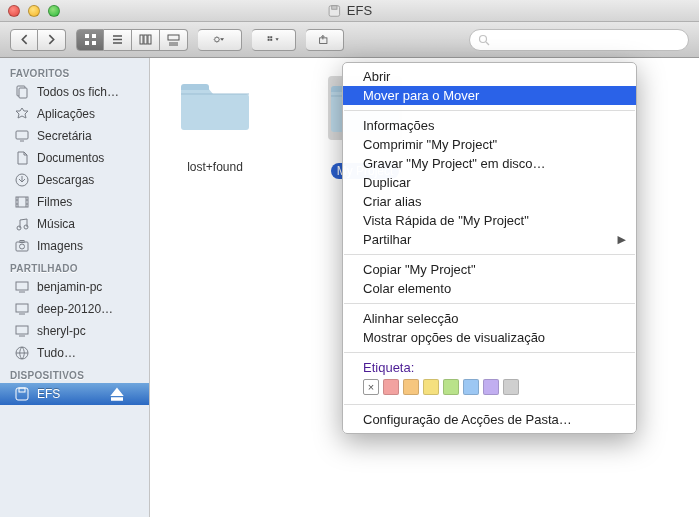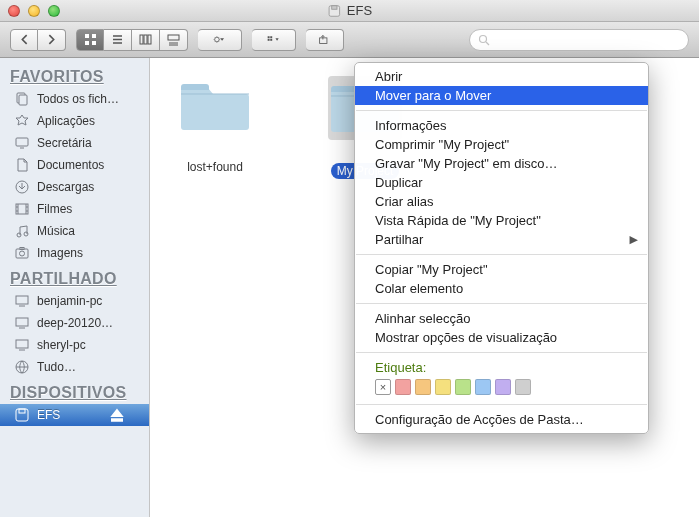--- a/index.html
+++ b/index.html
@@ -25,43 +25,43 @@
   .tb-btn.single { border-radius: 4px; }
   .tb-btn.active { background: linear-gradient(#8e8e8e, #6d6d6d); color: #fff; }
   .tb-btn svg { width: 13px; height: 13px; display:block; }
   .search { flex: 1; }
   .search-field { width: 220px; height: 22px; border: 1px solid #bdbdbd; border-radius: 11px; background: #fff; margin-left: auto; display: flex; align-items: center; padding: 0 8px; }
   .search-field svg { width: 12px; height: 12px; opacity: 0.5; }
 
   
   .body { display: flex; height: calc(517px - 22px - 36px); }
   .sidebar { width: 150px; background: #e8edf3; border-right: 1px solid #c4c4c4; padding-top: 4px; font-size: 11px; }
-  .sb-head { color: #7d848c; font-weight: bold; font-size: 16px; padding: 6px 10px 2px; letter-spacing: 0.3px; text-shadow: 0 1px 0 #fff; text-decoration: underline; }
+  .sb-head { color: #7d848c; font-weight: bold; font-size: 10px; padding: 6px 10px 2px; letter-spacing: 0.3px; text-shadow: 0 1px 0 #fff; }
   .sb-item { display: flex; align-items: center; gap: 7px; padding: 3px 24px 3px 14px; color: #333; font-size: 12px; white-space: nowrap; overflow: hidden; text-overflow: ellipsis; }
   .sb-item svg { width: 16px; height: 16px; flex-shrink: 0; }
   .sb-item span { overflow: hidden; text-overflow: ellipsis; }
   .sb-item.sel { background: linear-gradient(#6fa6dd, #2b69c2); color: #fff; text-shadow: 0 -1px 0 rgba(0,0,0,0.3); }
   .sb-item.sel svg path, .sb-item.sel svg rect, .sb-item.sel svg circle { stroke: #fff !important; }
   .eject { margin-left: auto; }
 
   
   .content { flex: 1; background: #fff; position: relative; padding: 18px 20px; display: flex; gap: 60px; align-items: flex-start; }
   .folder-item { width: 90px; display: flex; flex-direction: column; align-items: center; gap: 23px; }
   .folder-icon { width: 70px; height: 56px; }
   .folder-item.selected .folder-icon-wrap { background: #d9d9d9; border-radius: 4px; padding: 2px; }
   .folder-label { font-size: 12px; color: #333; text-align: center; padding: 1px 6px; border-radius: 8px; max-width: 100px; white-space: nowrap; overflow: hidden; text-overflow: ellipsis; }
   .folder-item.selected .folder-label { background: #2a5fce; color: #fff; }
 
   
-  .ctx { position: absolute; left: 204px; top: 4px; width: 295px; background: rgba(255,255,255,0.97); border: 1px solid #b5b5b5; border-radius: 5px; box-shadow: 0 8px 28px rgba(0,0,0,0.35); padding: 4px 0; font-size: 13px; }
+  .ctx { position: absolute; left: 192px; top: 4px; width: 295px; background: rgba(255,255,255,0.97); border: 1px solid #b5b5b5; border-radius: 5px; box-shadow: 0 8px 28px rgba(0,0,0,0.35); padding: 4px 0; font-size: 13px; }
   .ctx-item { padding: 2px 20px; color: #222; position: relative; white-space: nowrap; }
   .ctx-item.hl { background: #2a62e8; color: #fff; }
   .ctx-sep { height: 1px; background: #dcdcdc; margin: 5px 1px; }
   .ctx-item .sub { position: absolute; right: 10px; top: 3px; font-size: 11px; color: #555; }
-  .ctx-label { padding: 2px 20px 4px; color: #4d7c0f; }
+  .ctx-label { padding: 2px 20px 4px; color: #4c1d95; }
   .ctx-swatches { display: flex; gap: 4px; padding: 0 20px 4px; }
   .sw { width: 16px; height: 16px; border-radius: 2px; border: 1px solid rgba(0,0,0,0.15); }
   .sw.x { background: #fff; display: flex; align-items: center; justify-content: center; font-size: 11px; color:#555; border:1px solid #999;}
 </style>
 </head>
 <body>
 
 <div class="titlebar">
   <div class="traffic">
     <div class="dot red"></div>

